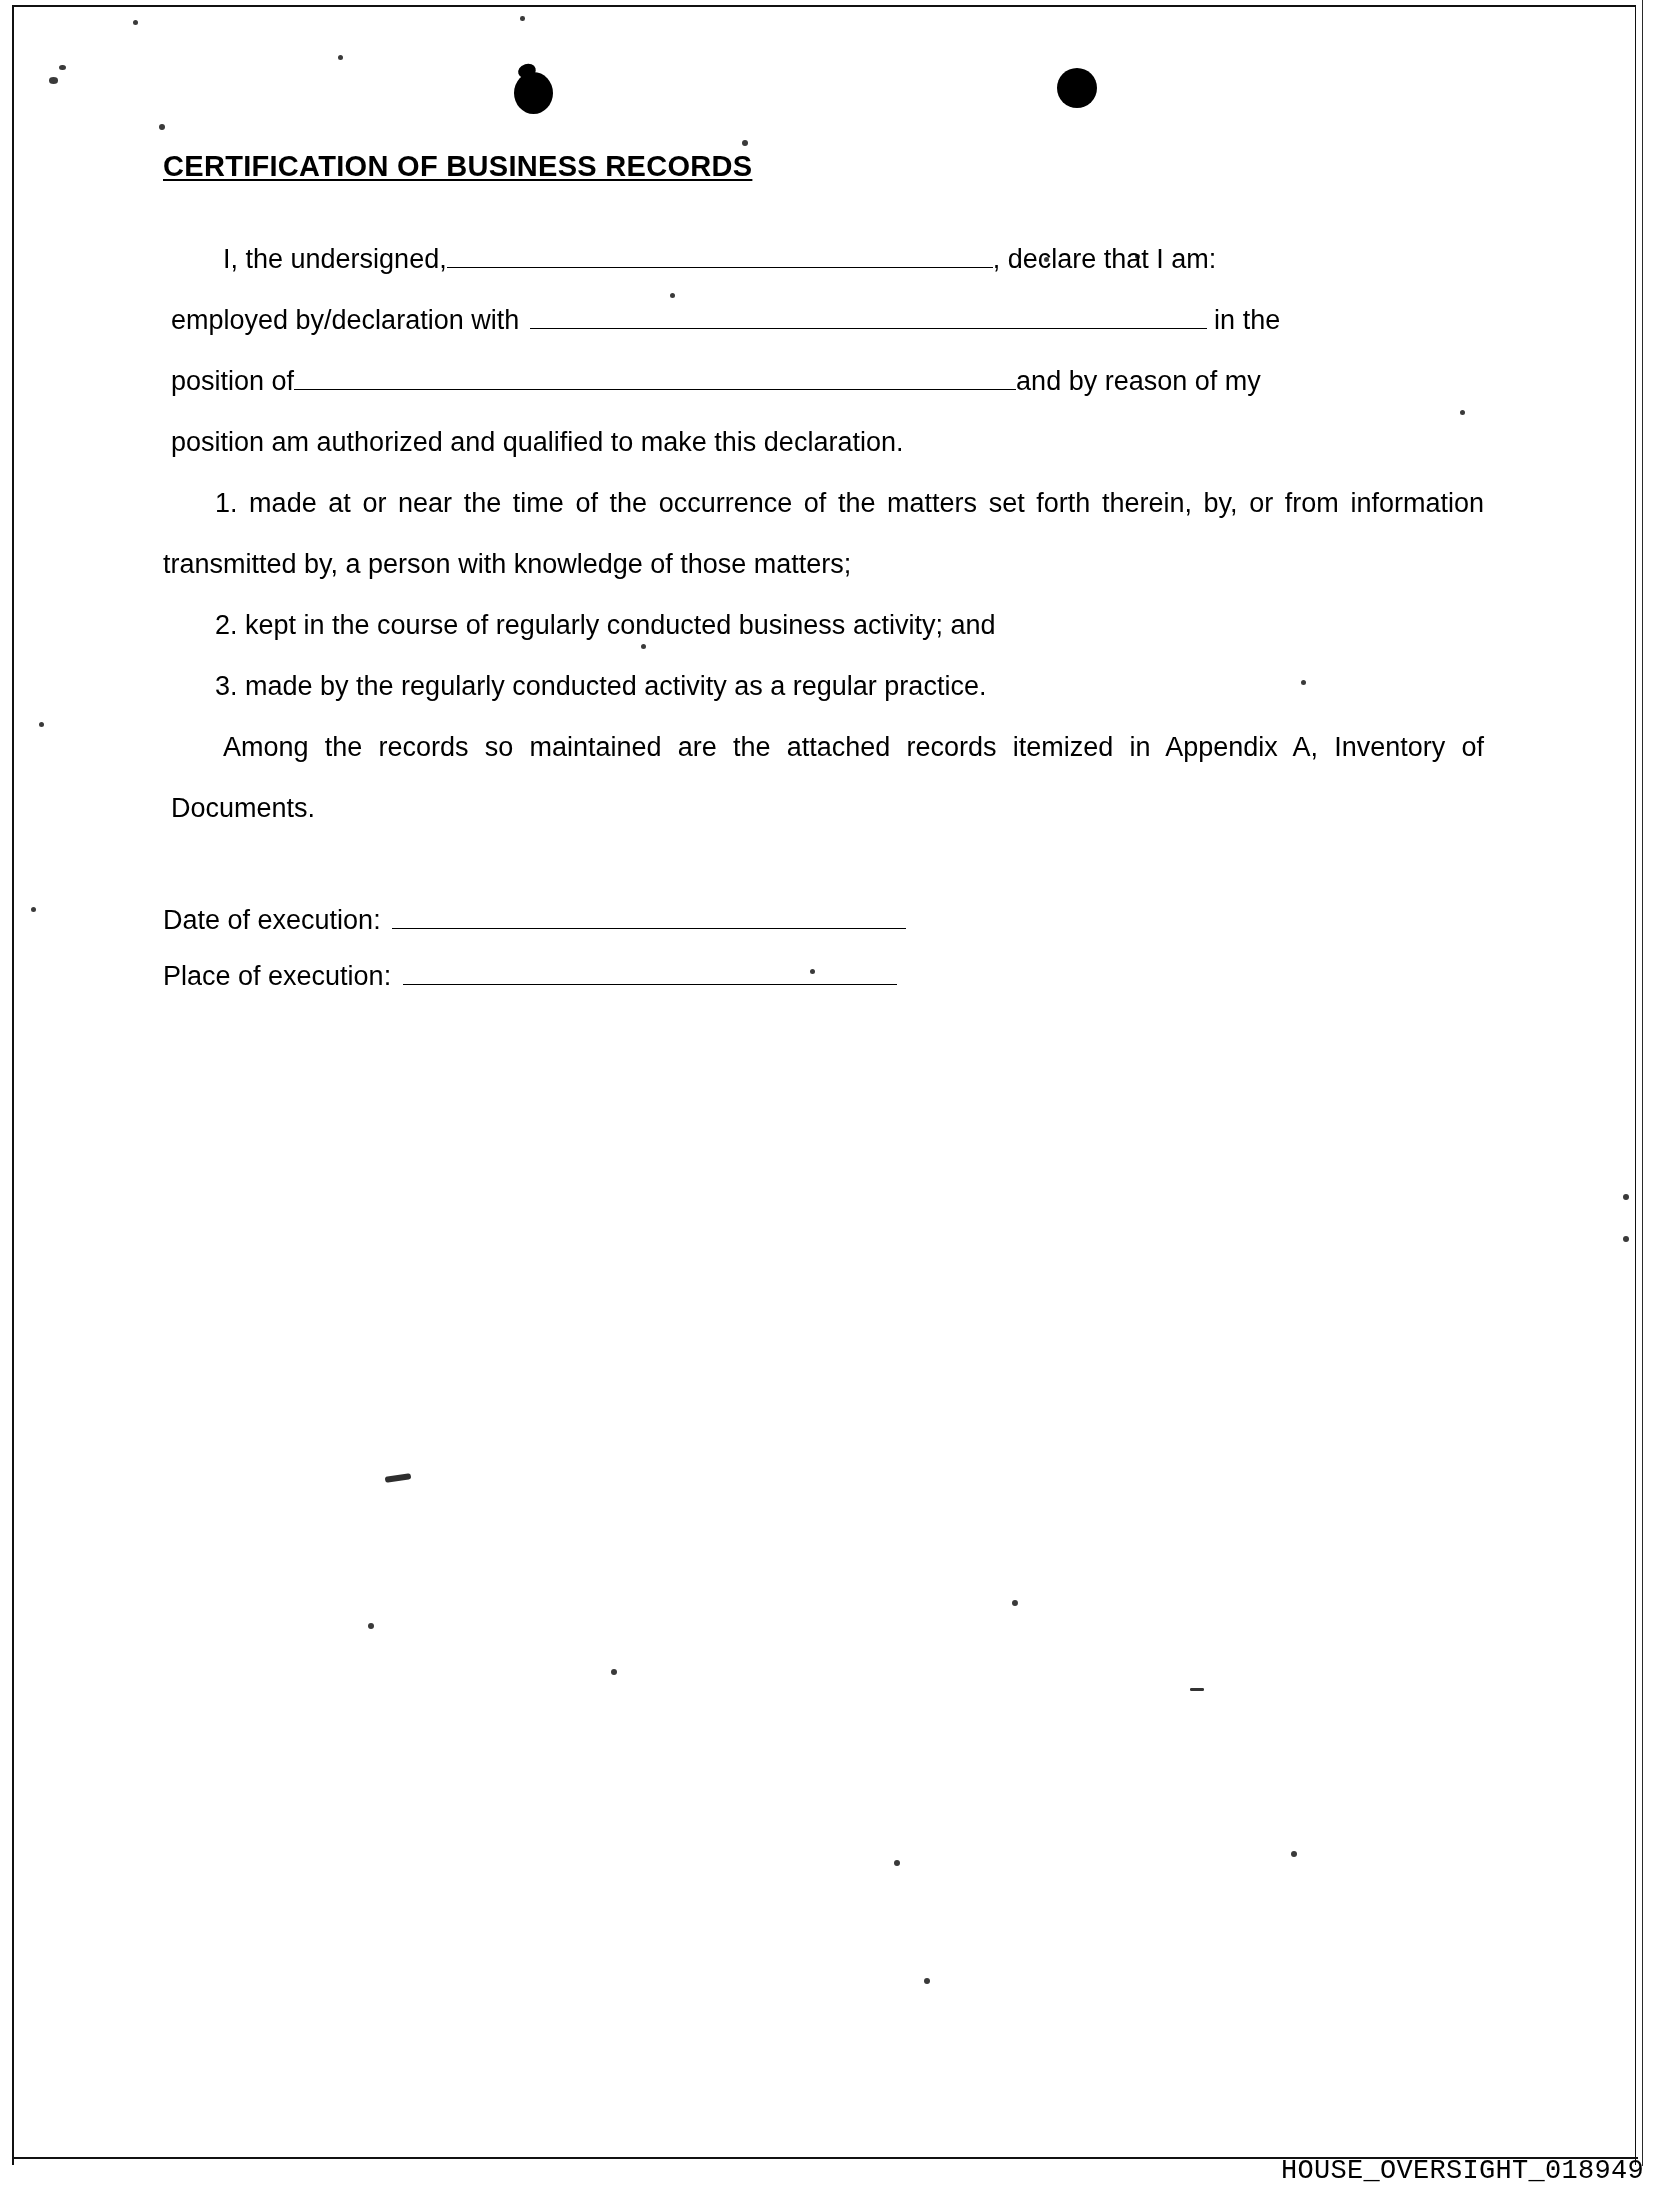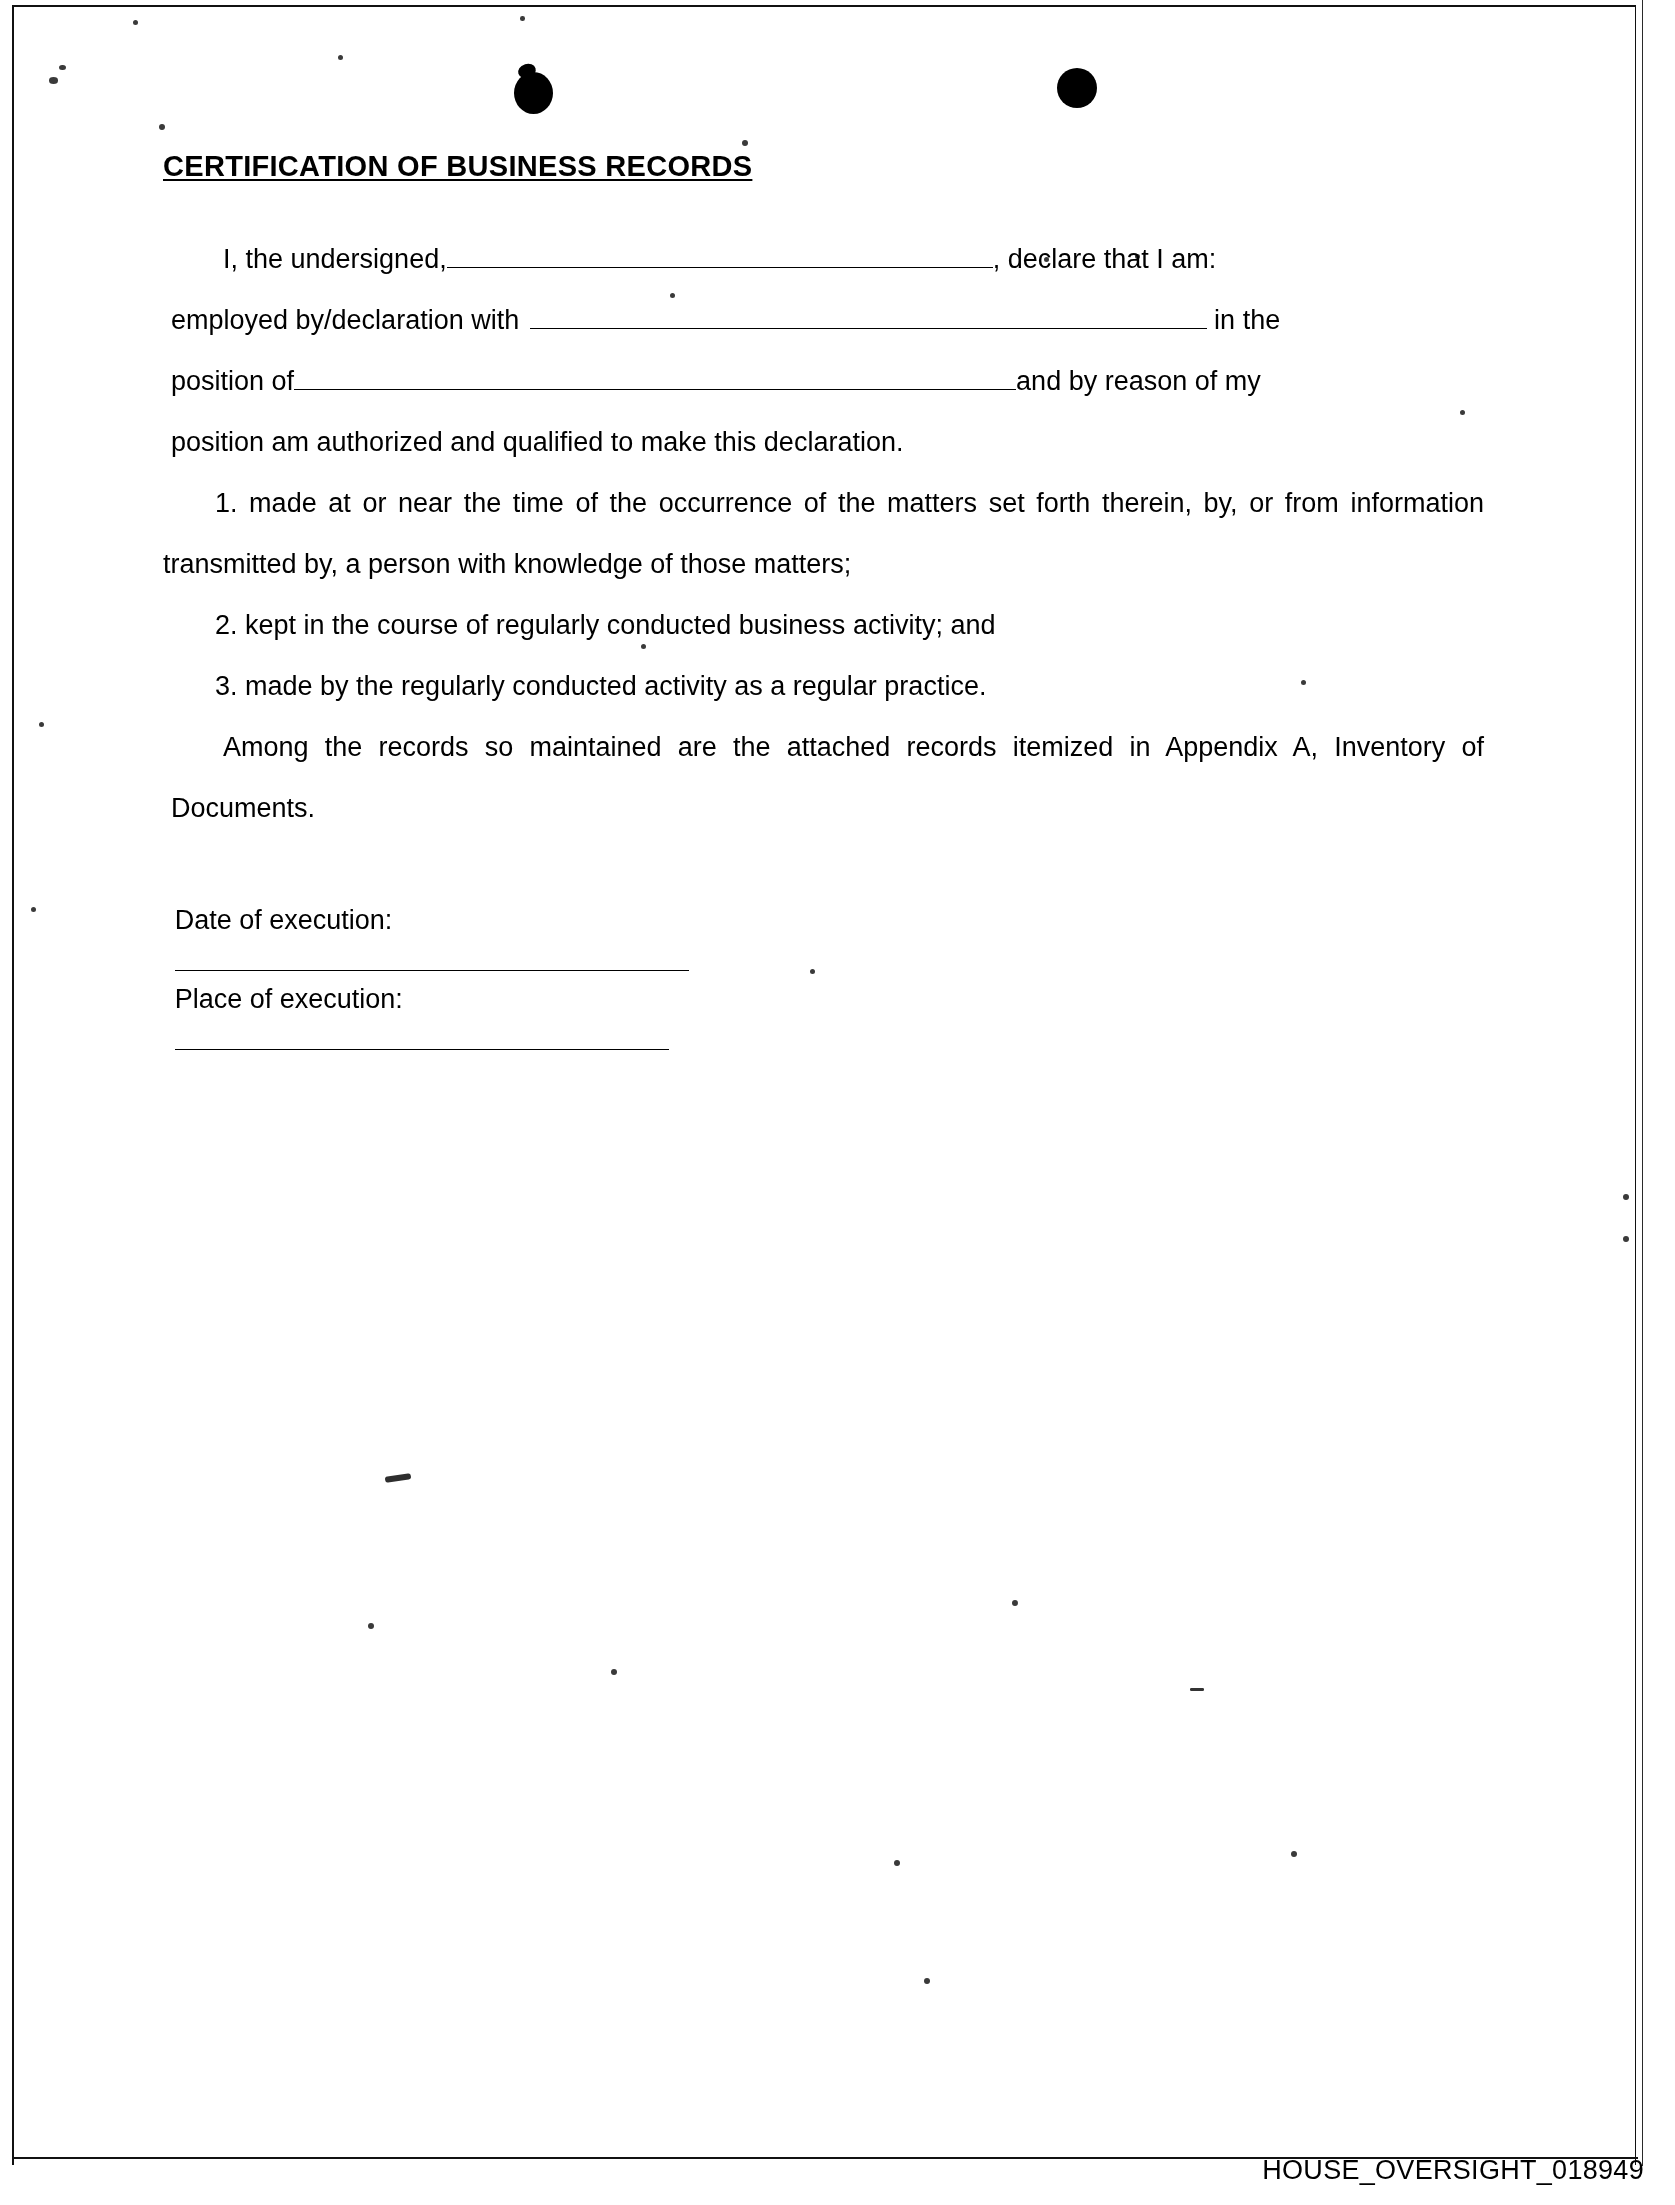--- a/index.html
+++ b/index.html
@@ -100,21 +100,20 @@
   }
 
   .sig-block {
     margin-top: 53px;
     font-size: 27px;
     line-height: 56px;
   }
   .sig-row {
     display: flex;
     align-items: baseline;
-    flex-direction: column;
   }
   .sig-label {
     white-space: nowrap;
   }
   .sig-line {
     display: inline-block;
     border-bottom: 1.3px solid #000;
     height: 22px;
     margin-left: 11.7px;
   }
@@ -160,21 +159,21 @@
     border-radius: 1.3px;
   }
 
   .footer-stamp {
     position: absolute;
     right: 31px;
     bottom: 19.5px;
     font-size: 27px;
     letter-spacing: 0.3px;
     color: #000;
-    font-family: Liberation Sans, sans-serif;
+    font-family: Liberation Mono, monospace;
   }
 </style>
 </head>
 <body>
 
 <div class="page">
 
   <div class="scan-edge-left"></div>
   <div class="page-frame"></div>
   <div class="page-frame-bottom"></div>

